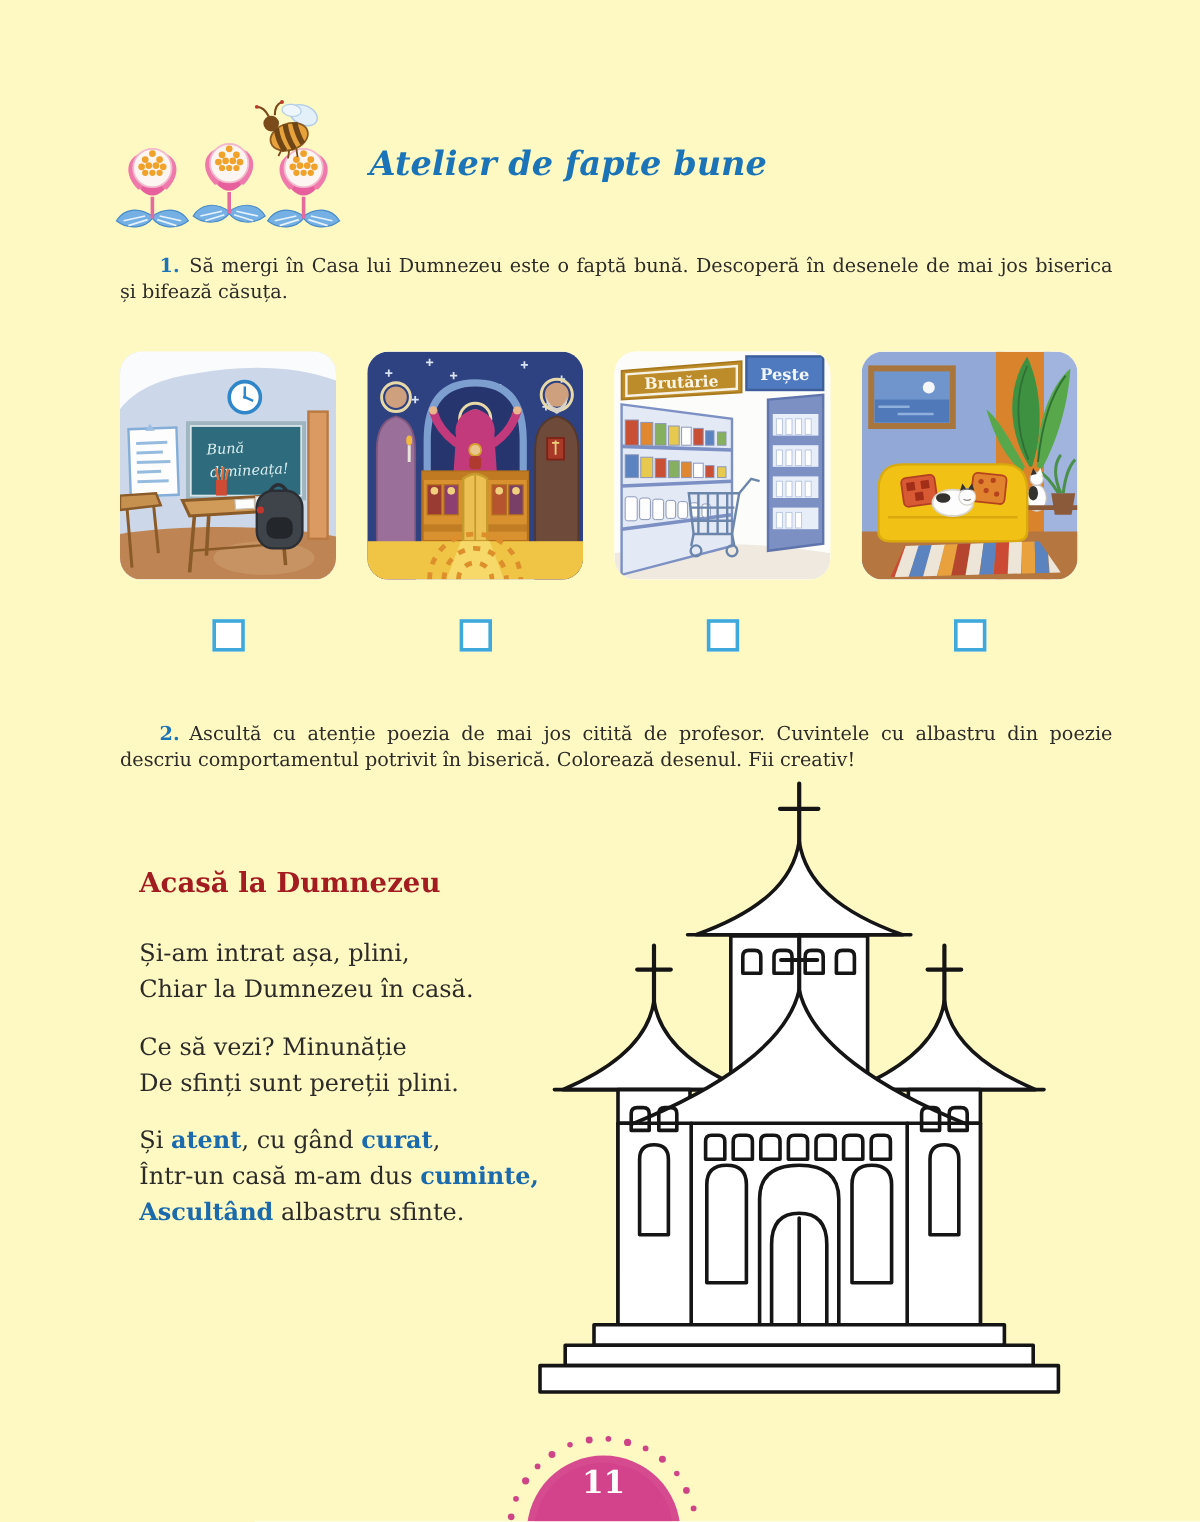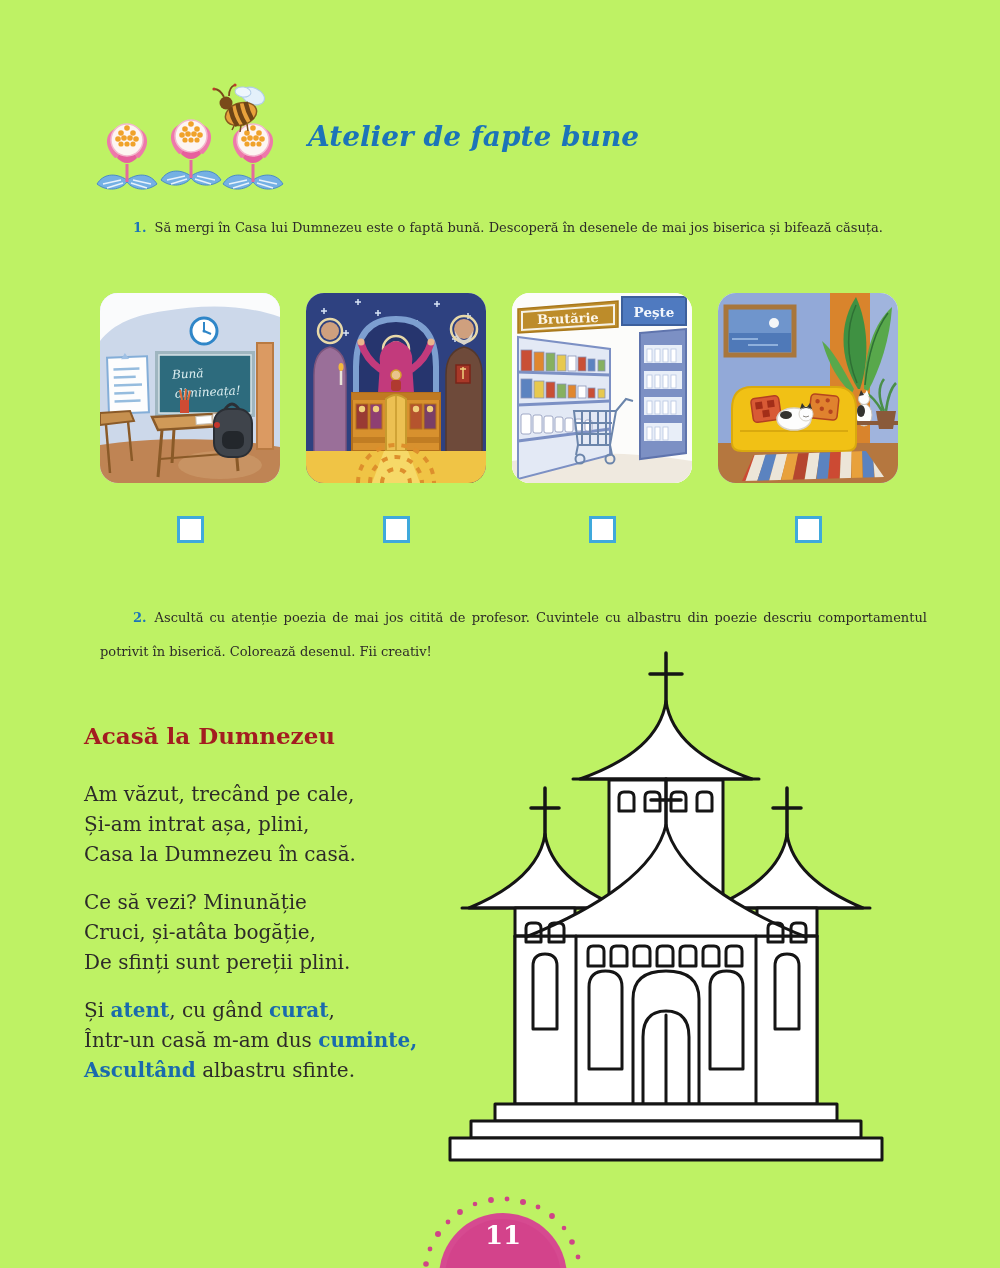--- a/index.html
+++ b/index.html
@@ -1,30 +1,30 @@
 <!DOCTYPE html>
 <html><head>
 <meta charset="utf-8">
 <style>
   html,body{margin:0;padding:0;background:#ffffff;}
-  .page{position:relative;width:1000px;height:1268px;background:#bef264;overflow:hidden;
+  .page{position:relative;width:1000px;height:1268px;background:#fef9c3;overflow:hidden;
         font-family:"DejaVu Serif",serif;color:#2d2b29;}
   .title{position:absolute;left:308px;top:120px;margin:0;font-size:28px;line-height:34px;
          font-weight:bold;font-style:italic;color:#1c74b8;}
   .header-art{position:absolute;left:95px;top:82px;}
-  .para{position:absolute;left:100px;width:827px;font-size:13px;line-height:34px;
+  .para{position:absolute;left:100px;width:827px;font-size:16px;line-height:21px;
         text-align:justify;text-indent:33px;margin:0;}
   .ex1{top:211px;} .ex2{top:601px;}
   .num{color:#1c74b8;font-weight:bold;padding-right:8px;}
   .scene{position:absolute;top:293px;width:180px;height:190px;margin:0;border-radius:18px;
          overflow:hidden;background:#fff;}
   .scene svg{display:block;}
   .checkbox{position:absolute;top:516px;width:21px;height:21px;border:3px solid #3fa9dc;
             background:#fff;}
-  .poem{position:absolute;left:84px;top:721px;width:370px;}
+  .poem{position:absolute;left:116px;top:721px;width:370px;}
   .poem h2{margin:0 0 28px 0;font-size:23px;line-height:30px;font-weight:bold;color:#a31d20;}
   .stanza{margin:0 0 18px 0;}
   .poem-line{font-size:20px;line-height:30px;white-space:nowrap;}
   .blue-word{color:#1a6aad;font-weight:bold;}
   .church{position:absolute;left:440px;top:649px;}
   .badge{position:absolute;left:408px;top:1194px;}
 </style>
 </head>
 <body>
 
@@ -397,27 +397,25 @@
       <div class="checkbox" style="left: 588.9px;"></div>
       <div class="checkbox" style="left: 795.1px;"></div>
     </div>
 
   <p class="para ex2"><span class="num">2.</span><span>Ascultă cu atenție poezia de mai jos citită de profesor. Cuvintele cu albastru din poezie descriu comportamentul potrivit în biserică. Colorează desenul. Fii creativ!</span></p>
 
   <section class="poem">
     <h2>Acasă la Dumnezeu</h2>
     <div id="poem-stanzas">
         <div class="stanza">
-          <div class="poem-line"><span>Am văzut, trecând pe cale,</span></div>
           <div class="poem-line"><span>Și-am intrat așa, plini,</span></div>
-          <div class="poem-line"><span>Casa la Dumnezeu în casă.</span></div>
+          <div class="poem-line"><span>Chiar la Dumnezeu în casă.</span></div>
         </div>
         <div class="stanza">
           <div class="poem-line"><span>Ce să vezi? Minunăție</span></div>
-          <div class="poem-line"><span>Cruci, și-atâta bogăție,</span></div>
           <div class="poem-line"><span>De sfinți sunt pereții plini.</span></div>
         </div>
         <div class="stanza">
           <div class="poem-line"><span>Și </span><span class="blue-word">atent</span><span>, cu gând </span><span class="blue-word">curat</span><span>,</span></div>
           <div class="poem-line"><span>Într-un casă m-am dus </span><span class="blue-word">cuminte,</span></div>
           <div class="poem-line"><span class="blue-word">Ascultând</span><span> albastru sfinte.</span></div>
         </div>
       </div>
   </section>
 

